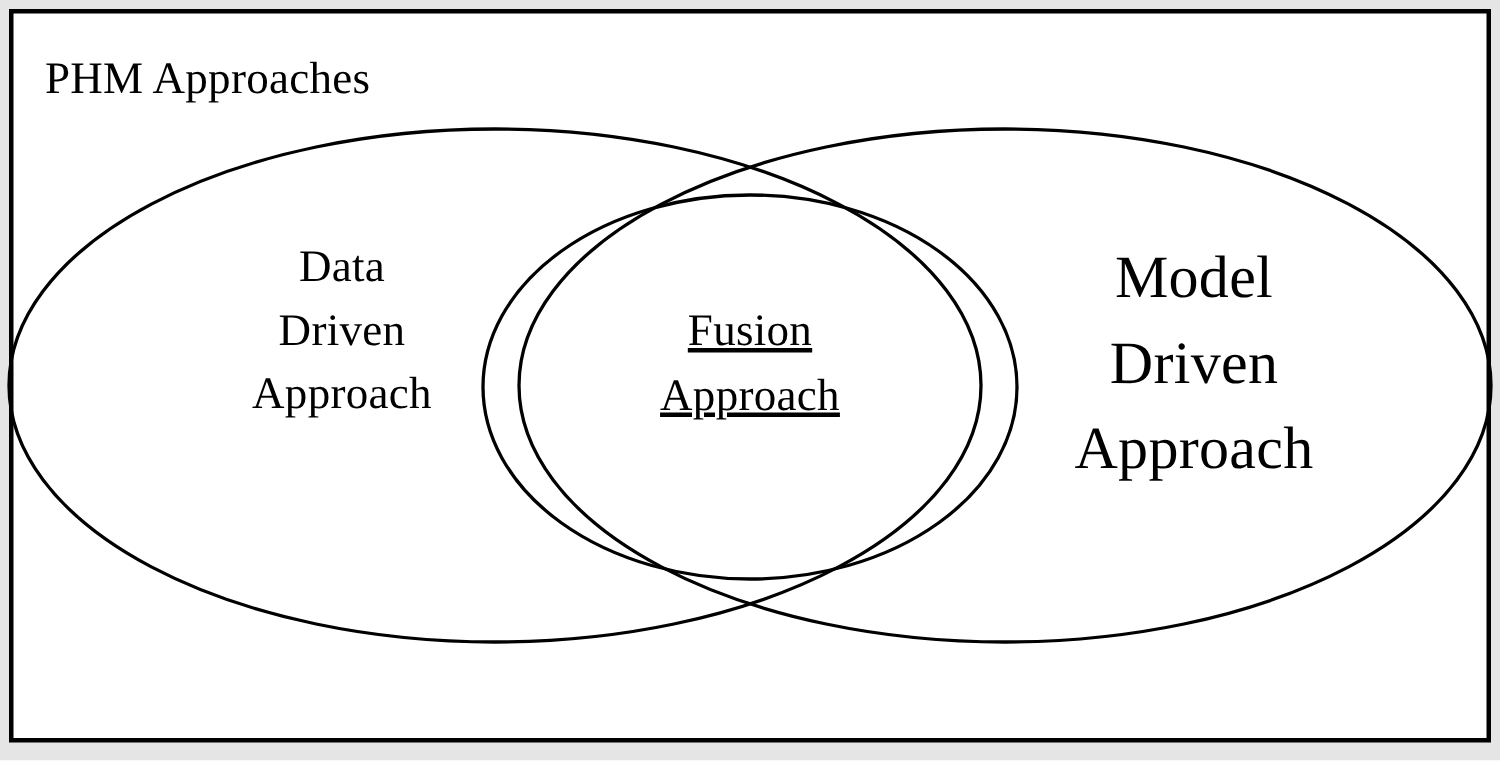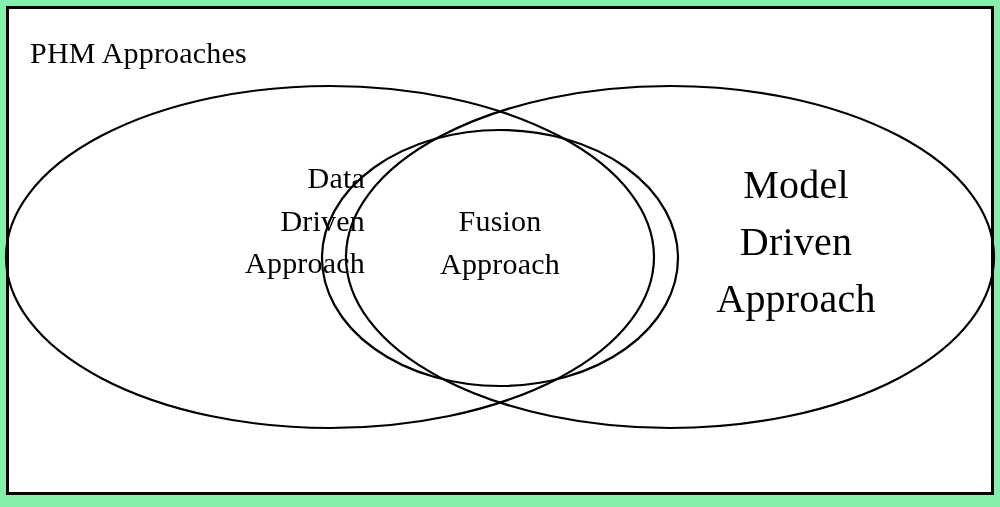--- a/index.html
+++ b/index.html
@@ -9,21 +9,21 @@
     background: #ffffff;
   }
   body {
     font-family: "Liberation Serif", "DejaVu Serif", serif;
     -webkit-font-smoothing: antialiased;
   }
   #figure-root {
     position: relative;
     width: 1000px;
     height: 507px;
-    background: #86efac;
+    background: #e5e5e5;
     overflow: hidden;
   }
   #venn-svg {
     position: absolute;
     left: 0;
     top: 0;
     width: 1000px;
     height: 507px;
     display: block;
   }
@@ -48,30 +48,30 @@
   #title-label {
     left: 30px;
     top: 32px;
     font-size: 30px;
     text-align: left;
   }
   #left-set-label {
     left: 118px;
     top: 157px;
     font-size: 30px;
-    text-align: right;
+    text-align: center;
     width: 220px;
-    margin-left: 27px;
   }
   #center-set-label {
     left: 404px;
     top: 200px;
     font-size: 30px;
     text-align: center;
     width: 192px;
+    text-decoration: underline;
   }
   #right-set-label {
     left: 700px;
     top: 157px;
     font-size: 40px;
     text-align: center;
     width: 192px;
   }
 </style>
 </head>

